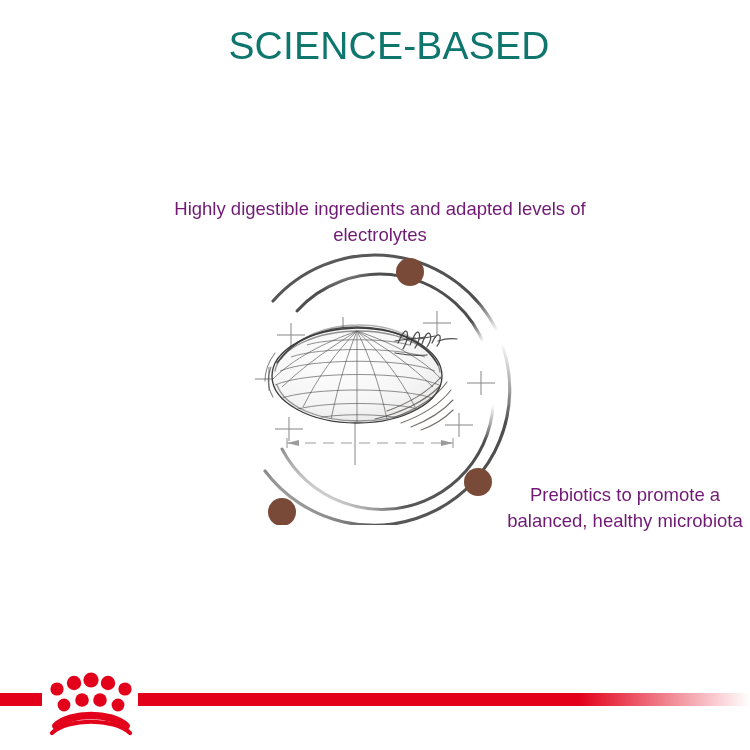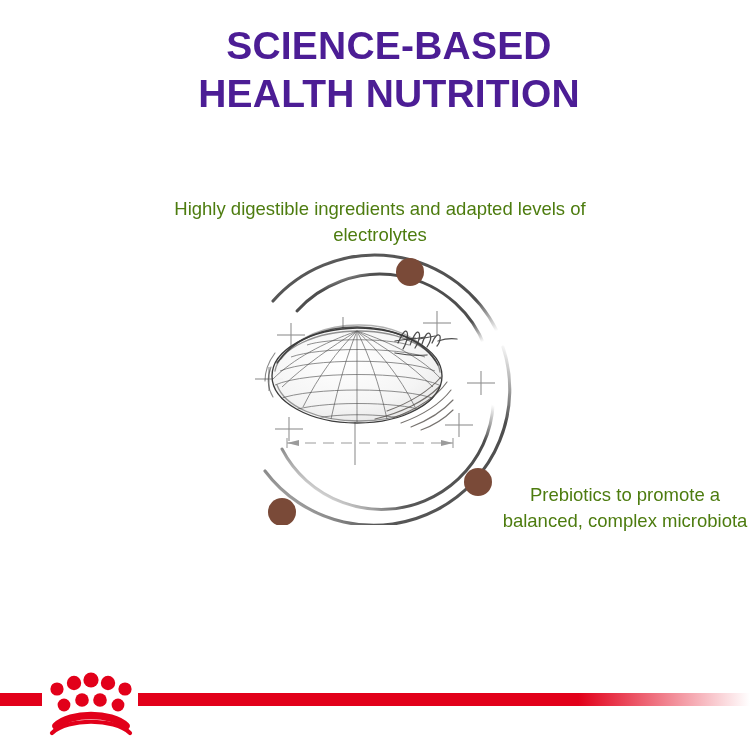--- a/index.html
+++ b/index.html
@@ -25,33 +25,33 @@
 
   
   .title-block {
     position: absolute;
     top: 22px;
     left: 0;
     width: 750px;
     text-align: center;
   }
   .title-line {
-    color: #4c1d95;
+    color: #0f766e;
     font-family: "Liberation Sans", sans-serif;
-    font-weight: bold;
+    font-weight: normal;
     font-size: 39px;
     line-height: 48px;
     letter-spacing: 0.2px;
     padding-left: 28px;
   }
 
   
   .callout {
     position: absolute;
-    color: #4d7c0f;
+    color: #701a75;
     font-family: "Liberation Sans", sans-serif;
     font-size: 18.5px;
     line-height: 26px;
     text-align: center;
   }
   .callout-top {
     top: 196px;
     left: 155px;
     width: 450px;
   }
@@ -88,21 +88,20 @@
   }
   .footer svg { display: block; }
 </style>
 </head>
 <body>
 
 <div class="page">
 
   <div class="title-block">
     <div class="title-line">SCIENCE-BASED</div>
-    <div class="title-line">HEALTH NUTRITION</div>
   </div>
 
   <div class="callout callout-top">Highly digestible ingredients and adapted levels of electrolytes</div>
 
   <div class="graphic">
     <svg width="290" height="290" viewBox="0 0 290 290" xmlns="http://www.w3.org/2000/svg">
       <defs>
 
         <linearGradient id="gOuter1" x1="0" y1="0" x2="1" y2="1">
           <stop offset="0%" stop-color="#3a3a3a" stop-opacity="0"></stop>
@@ -245,21 +244,21 @@
         <path d="M 203 106 C 209 104 216 103 222 104"></path>
         <path d="M 160 118 C 170 120 180 121 192 120"></path>
       </g>
 
       <circle cx="175" cy="37" r="14" fill="#7A4A38"></circle>
       <circle cx="47" cy="277" r="14" fill="#7A4A38"></circle>
       <circle cx="243" cy="247" r="14" fill="#7A4A38"></circle>
     </svg>
   </div>
 
-  <div class="callout callout-right">Prebiotics to promote a balanced, complex microbiota</div>
+  <div class="callout callout-right">Prebiotics to promote a balanced, healthy microbiota</div>
 
   <div class="footer">
     <svg width="750" height="80" viewBox="0 0 750 80" xmlns="http://www.w3.org/2000/svg">
       <defs>
         <linearGradient id="barFade" x1="0" y1="0" x2="1" y2="0">
           <stop offset="0%" stop-color="#E2001A" stop-opacity="1"></stop>
           <stop offset="72%" stop-color="#E2001A" stop-opacity="1"></stop>
           <stop offset="100%" stop-color="#E2001A" stop-opacity="0"></stop>
         </linearGradient>
       </defs>

